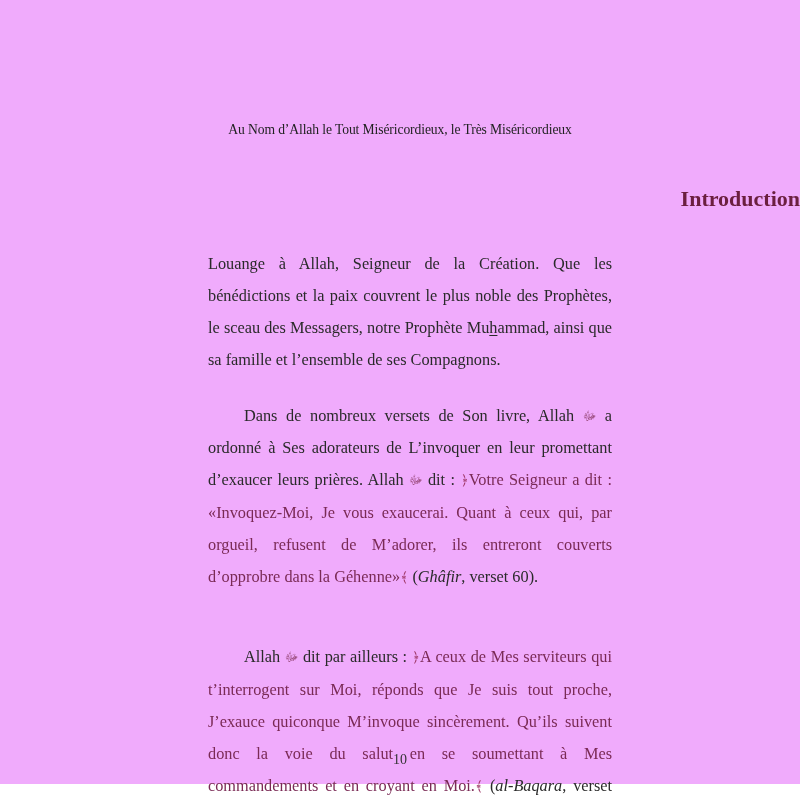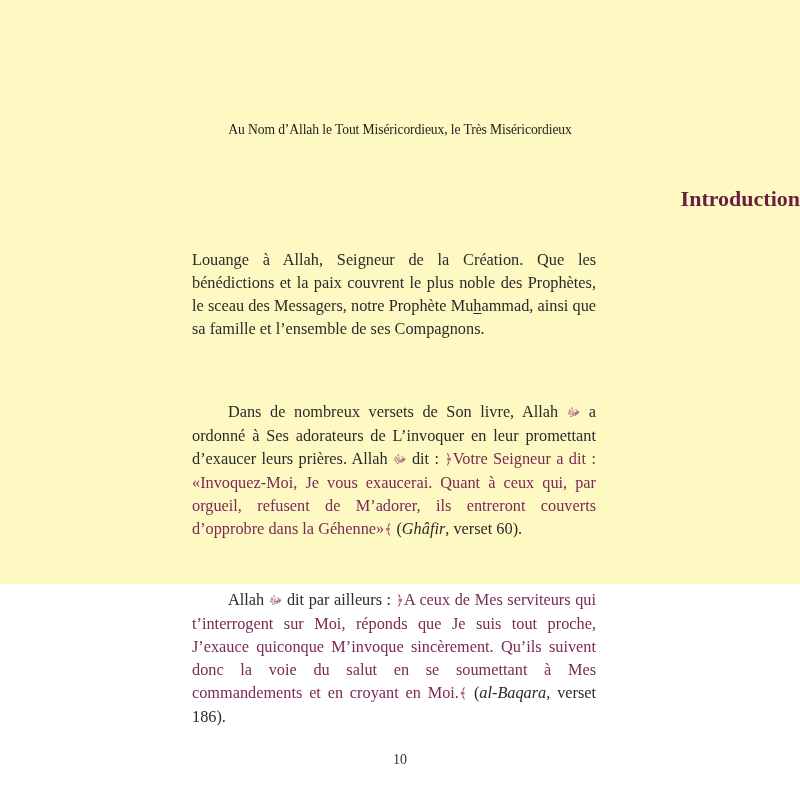--- a/index.html
+++ b/index.html
@@ -6,22 +6,22 @@
       margin: 0;
       padding: 0;
       width: 800px;
       height: 800px;
       background: #ffffff;
       overflow: hidden;
     }
     .page {
       position: relative;
       width: 800px;
-      height: 584px;
-      background: #fef9c3;
+      height: 784px;
+      background: #f0abfc;
       font-family: "Liberation Serif", "DejaVu Serif", serif;
       color: #2b2b2b;
     }
     .basmala {
       position: absolute;
       top: 122px;
       left: 0;
       width: 800px;
       text-align: center;
       font-size: 13.6px;
@@ -33,24 +33,24 @@
       top: 186px;
       left: 0;
       width: 800px;
       text-align: right;
       font-size: 22px;
       font-weight: bold;
       color: #6b1f3f;
     }
     .body {
       position: absolute;
-      left: 192px;
+      left: 208px;
       width: 404px;
       font-size: 16.3px;
-      line-height: 23px;
+      line-height: 32px;
       text-align: justify;
       color: #2a2a2a;
     }
     .p1 { top: 248px; }
     .p2 { top: 353px; }
     .para {
       margin: 0;
       text-align: justify;
       text-align-last: left;
     }

